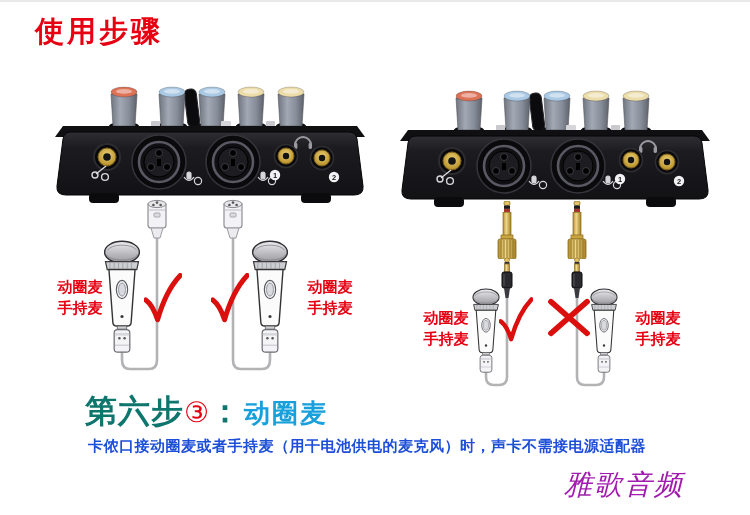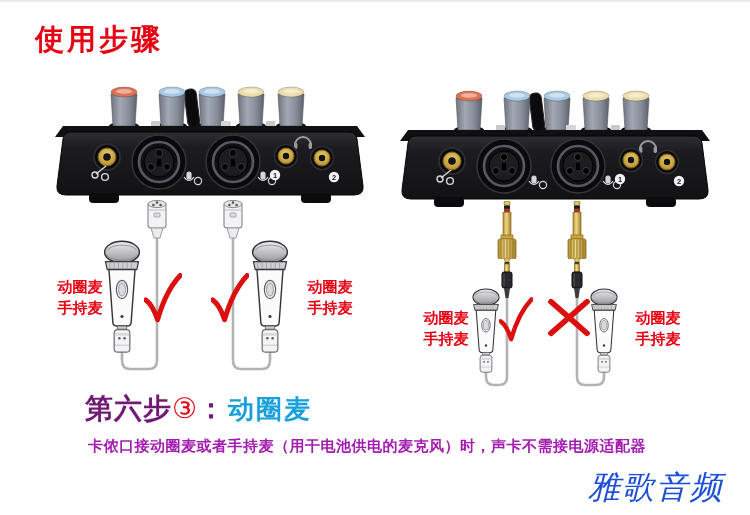--- a/index.html
+++ b/index.html
@@ -2,48 +2,48 @@
 <html><head>
 <meta charset="utf-8">
 <style>
   html,body{margin:0;padding:0;background:#fff;}
   .canvas{
     position:relative;width:750px;height:515px;background:#ffffff;overflow:hidden;
     font-family:"Liberation Sans","DejaVu Sans",sans-serif;
   }
   .top-line{position:absolute;left:0;top:0;width:750px;height:2px;background:#e9e9e9;}
   .title{
-    position:absolute;left:35px;top:20px;margin:0;
+    position:absolute;left:35px;top:12px;margin:0;
     font-size:29px;font-weight:bold;color:#e60012;letter-spacing:3px;
   }
   .art{position:absolute;left:0;top:0;}
   .mic-label{
     position:absolute;width:64px;text-align:center;
     color:#e60012;font-weight:bold;font-size:15px;line-height:21px;
     white-space:pre-line;
   }
   .lbl-l1{left:48px;top:276px;}
   .lbl-l2{left:298px;top:276px;}
   .lbl-r1{left:414px;top:307px;}
   .lbl-r2{left:626px;top:307px;}
   .step-heading{
     position:absolute;left:85px;top:390px;display:flex;align-items:baseline;
     font-weight:bold;
   }
-  .step-heading .red{color:#701a75;font-size:28px;letter-spacing:1px;}
+  .step-heading .red{color:#0f766e;font-size:32px;letter-spacing:1px;}
   .step-heading .circle-num{color:#e60012;font-size:28px;font-weight:normal;}
   .step-heading .blue{color:#18a0dc;font-size:26px;letter-spacing:2px;margin-left:2px;}
   .step-desc{
     position:absolute;left:88px;top:436px;width:560px;
-    color:#a21caf;font-weight:bold;font-size:15px;line-height:19px;letter-spacing:0.5px;
+    color:#1d4ed8;font-weight:bold;font-size:15px;line-height:19px;letter-spacing:0.5px;
   }
   .watermark{
-    position:absolute;left:588px;top:466px;
+    position:absolute;left:564px;top:466px;
     font-family:"Liberation Serif","DejaVu Serif",serif;font-style:italic;
-    font-size:32px;color:#1d4ed8;letter-spacing:2px;
+    font-size:28px;color:#a21caf;letter-spacing:2px;
   }
 </style>
 </head>
 <body>
 
 <div class="canvas">
   <div class="top-line"></div>
 
   <h1 class="title">使用步骤</h1>
 

